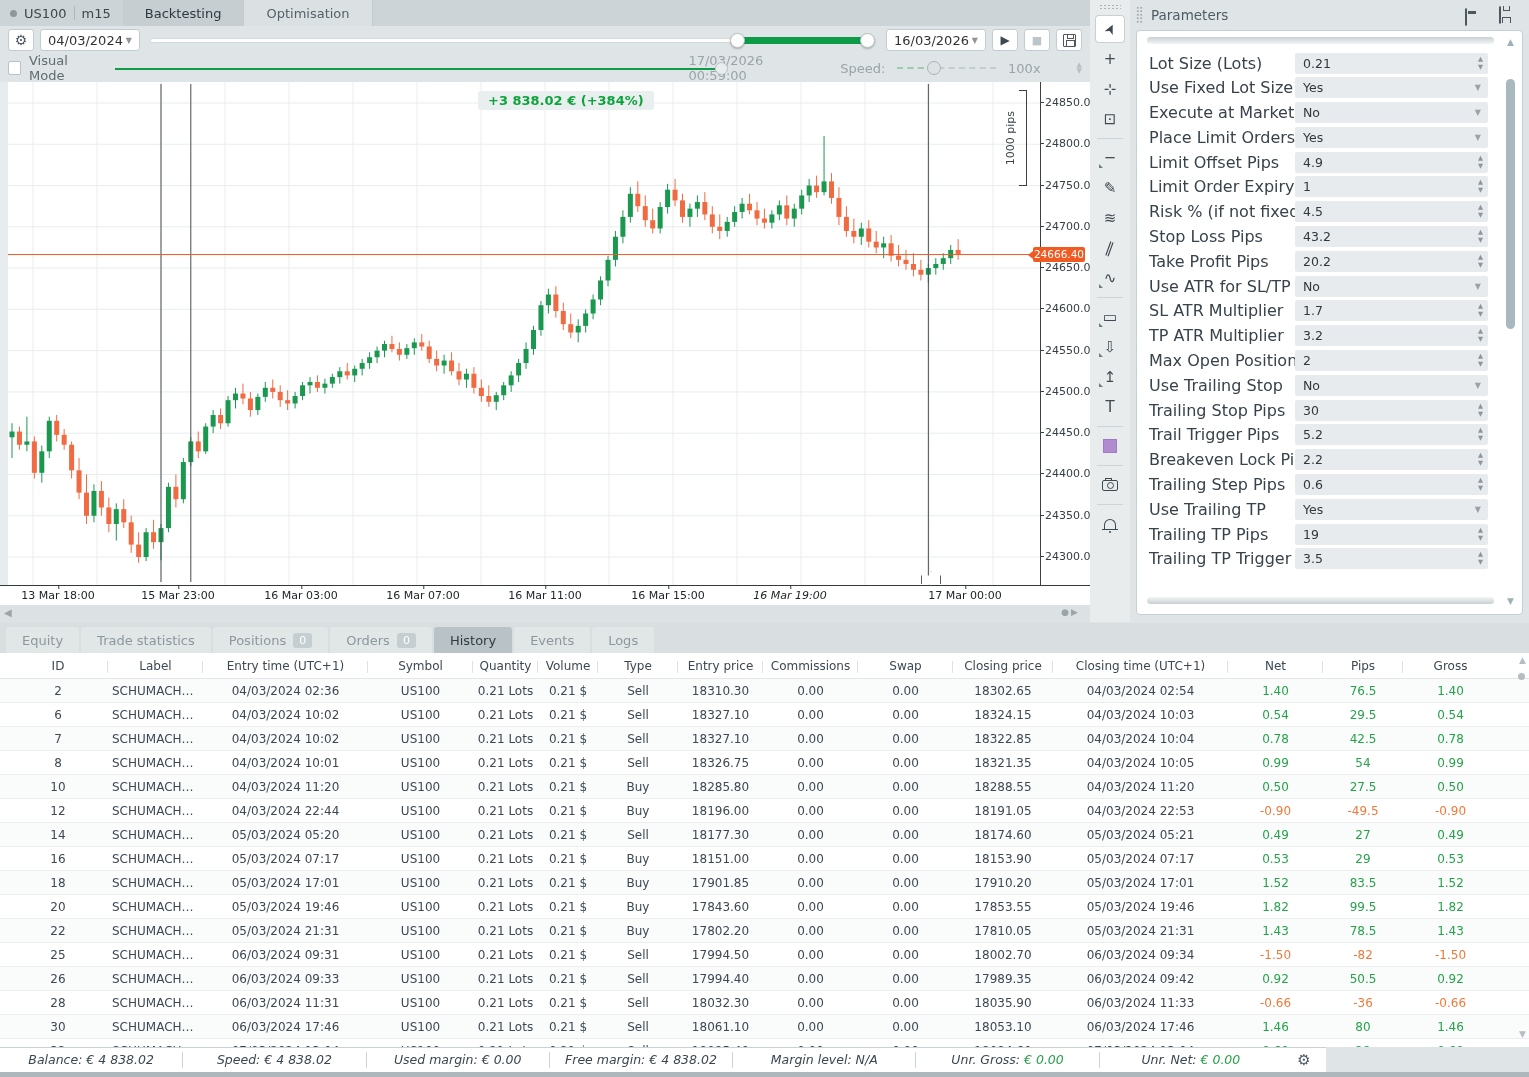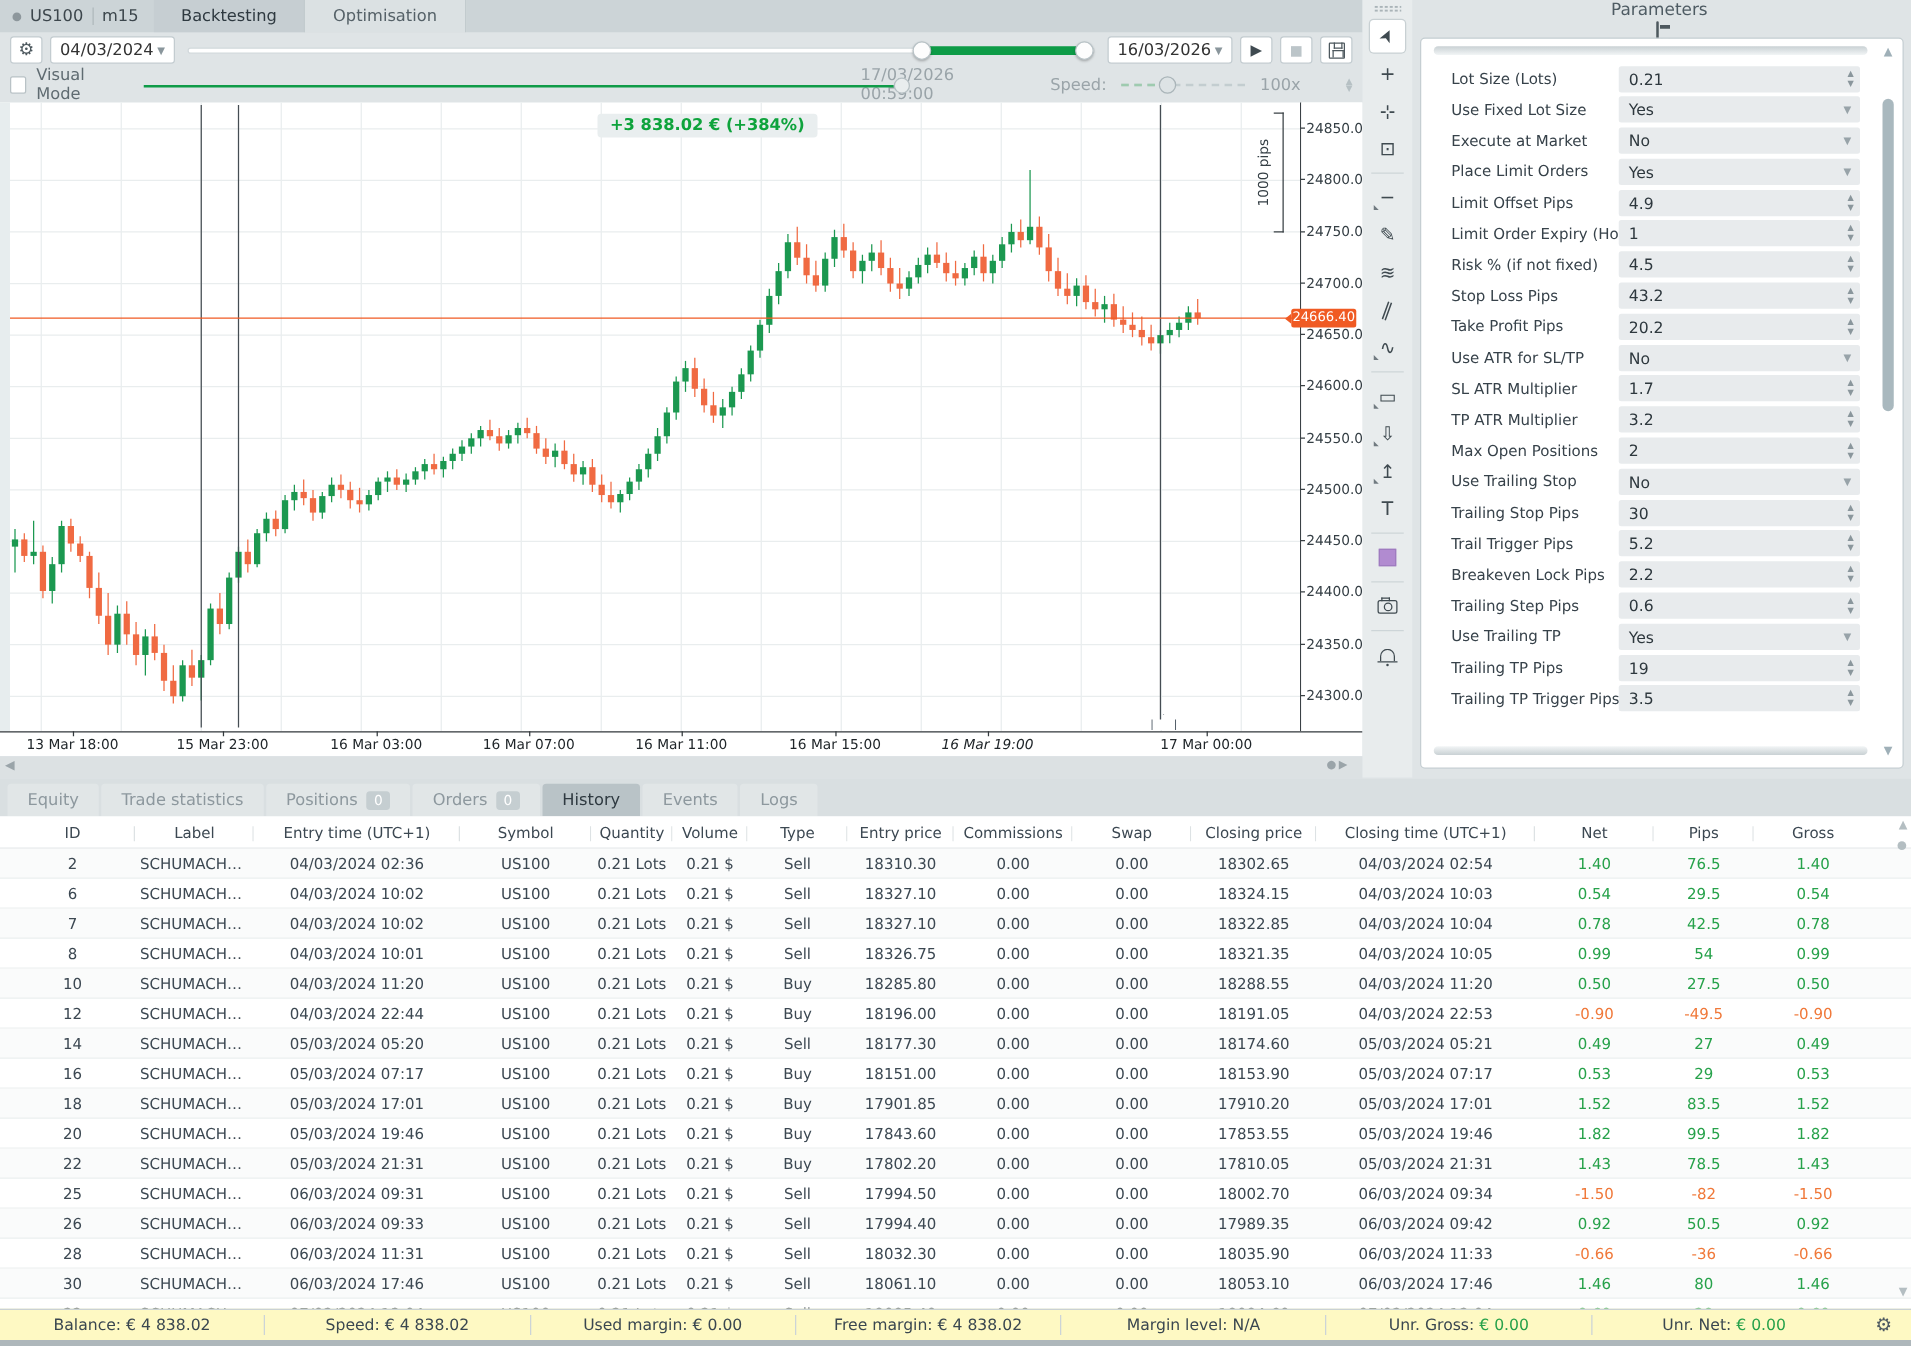--- a/index.html
+++ b/index.html
@@ -85,35 +85,35 @@
   .swatch { width:14px; height:14px; background:#b18bd0; border:1px solid #9f7cc0; }
   .cam { position:relative; width:16px; height:11px; border:1.4px solid #3f4a50; border-radius:2px; }
   .cam::before { content:""; position:absolute; left:4px; top:1.2px; width:5px; height:5px; border:1.3px solid #3f4a50; border-radius:50%; }
   .cam::after { content:""; position:absolute; left:2px; top:-3px; width:5px; height:2px; border:1.2px solid #3f4a50; border-bottom:none; }
   .bell { position:relative; width:12px; height:10px; border:1.4px solid #3f4a50; border-bottom:none; border-radius:7px 7px 0 0; }
   .bell::before { content:""; position:absolute; left:-3px; bottom:-1px; width:16px; height:1.5px; background:#3f4a50; }
   .bell::after { content:""; position:absolute; left:4px; bottom:-4px; width:2px; height:2px; border-radius:50%; background:#3f4a50; }
 
   
   .paramspanel { position:absolute; left:1130px; top:0; width:399px; height:622px; background:#dfe4e6; }
-  .paramshead { position:absolute; left:0; top:0; right:0; height:30px; display:flex; align-items:center; padding:0 10px 0 6px; color:#4e5b63; font-size:13.5px;flex-direction:column; }
+  .paramshead { position:absolute; left:0; top:0; right:0; height:30px; display:flex; align-items:center; padding:0 10px 0 6px; color:#4e5b63; font-size:13.5px; }
   .paramshead .grip { width:7px; height:18px; margin-right:8px;
     background-image:radial-gradient(#9fa9ad 1px, transparent 1px); background-size:3.5px 3.5px; }
   .paramshead .spacer { flex:1; }
   .ph-icon { width:20px; height:16px; margin-left:14px; position:relative; cursor:pointer; }
   .undock { width:16px; height:11px; border:1.4px solid #4d585e; border-radius:1px; position:relative; top:2px; }
   .undock::before { content:""; position:absolute; left:2px; top:2px; width:8px; height:3px; background:#4d585e; }
   .paramscard { position:absolute; left:6px; top:30px; width:387px; height:585px; background:#fff; border:1px solid #c5ced2; border-radius:4px; overflow:hidden; }
   .scrollshadow { position:absolute; left:10px; right:28px; height:7px; border-radius:4px; background:linear-gradient(#c9d1d4, #f2f5f6); }
   .scrollshadow.bottom { background:linear-gradient(#f2f5f6, #c9d1d4); }
   .scroll-arrow { position:absolute; right:8px; font-size:9px; color:#9fb0b8; }
   .vthumb { position:absolute; right:7px; width:9px; border-radius:5px; background:#a9b8be; }
   .paramrows { position:absolute; left:0; top:22px; right:26px; }
   .prow { display:flex; align-items:center; height:20px; margin:0 0 4.8px 0; }
-  .prow .plabel { width:158px; padding-left:24px; font-size:12px; color:#37424a; white-space:nowrap; }
+  .prow .plabel { width:158px; padding-left:12px; font-size:16px; color:#37424a; white-space:nowrap; }
   .pcontrol { position:relative; width:193px; height:21px; background:#e8ebed; border-radius:2px; display:flex; align-items:center; padding:0 8px; font-size:12.5px; color:#2e383e; cursor:pointer; }
   .pcontrol .spin { position:absolute; right:5px; top:2px; display:flex; flex-direction:column; font-size:6.5px; line-height:8px; color:#8a969c; }
   .pcontrol .ddown { position:absolute; right:7px; top:6px; font-size:8px; color:#98a3a9; }
   .psection { display:flex; align-items:center; height:24px; margin:2px 0 6px 0; }
   .psection .stitle { padding-left:12px; font-size:12.5px; color:#9da8ae; }
   .psection .sline { flex:1; height:1px; background:#d4dadd; margin:0 10px 0 12px; }
 
   
   .bottombar { position:absolute; left:0; top:623px; width:1529px; height:30px; background:#d9dfe1; display:flex; align-items:flex-end; padding-left:6px; gap:2px; }
   .btab { height:26px; display:flex; align-items:center; gap:7px; padding:0 16px; border-radius:3px 3px 0 0; background:#e1e6e7; color:#8d989e; font-size:13px; cursor:pointer; }
@@ -131,21 +131,21 @@
   .trow.r { border-bottom:1px solid #eceff0; cursor:default; }
   .trow.r:nth-child(odd) { background:#fafbfb; }
   .cell-pos { color:#27a24b !important; }
   .cell-neg { color:#f0793a !important; }
   .vscroll2 { position:absolute; right:2px; top:2px; width:12px; height:388px; color:#b4bec2; font-size:9px; }
   .vscroll2 .up { position:absolute; top:0; right:1px; }
   .vscroll2 .dn { position:absolute; bottom:4px; right:1px; }
   .vscroll2 .th { position:absolute; top:18px; right:2px; width:7px; height:7px; border-radius:50%; background:#b4bec2; }
 
   
-  .statusbar { position:absolute; left:0; top:1047px; width:1529px; height:25px; background:#fef9c3; border-top:1px solid #c9d1d4; display:flex; align-items:center; }
+  .statusbar { position:absolute; left:0; top:1047px; width:1326px; height:25px; background:#ffffff; border-top:1px solid #c9d1d4; display:flex; align-items:center;font-style:italic; }
   .sitem { flex:1; text-align:center; font-size:12.5px; color:#3a4750; border-left:1px solid #ccd4d7; height:16px; line-height:16px; }
   .sitem:first-child { border-left:none; }
   .sitem .val.green { color:#27a24b; }
   .sgear { width:44px; text-align:center; font-size:15px; color:#4e5a61; cursor:pointer; }
   .bottomedge { position:absolute; left:0; top:1072px; width:1529px; height:5px; background:#aeb7bb; }
   .gearglyph { font-size:14px; }
 </style>
 </head>
 <body>
 

